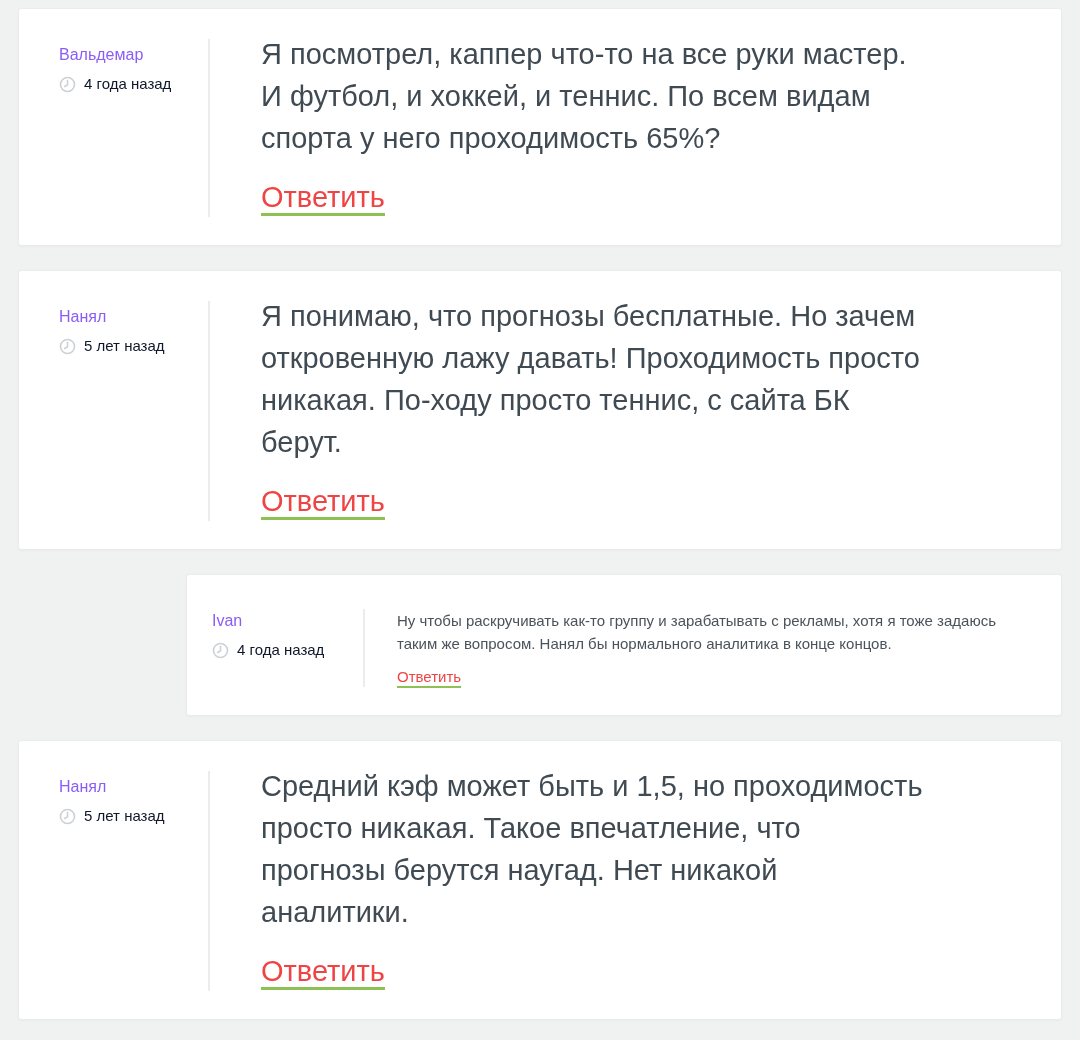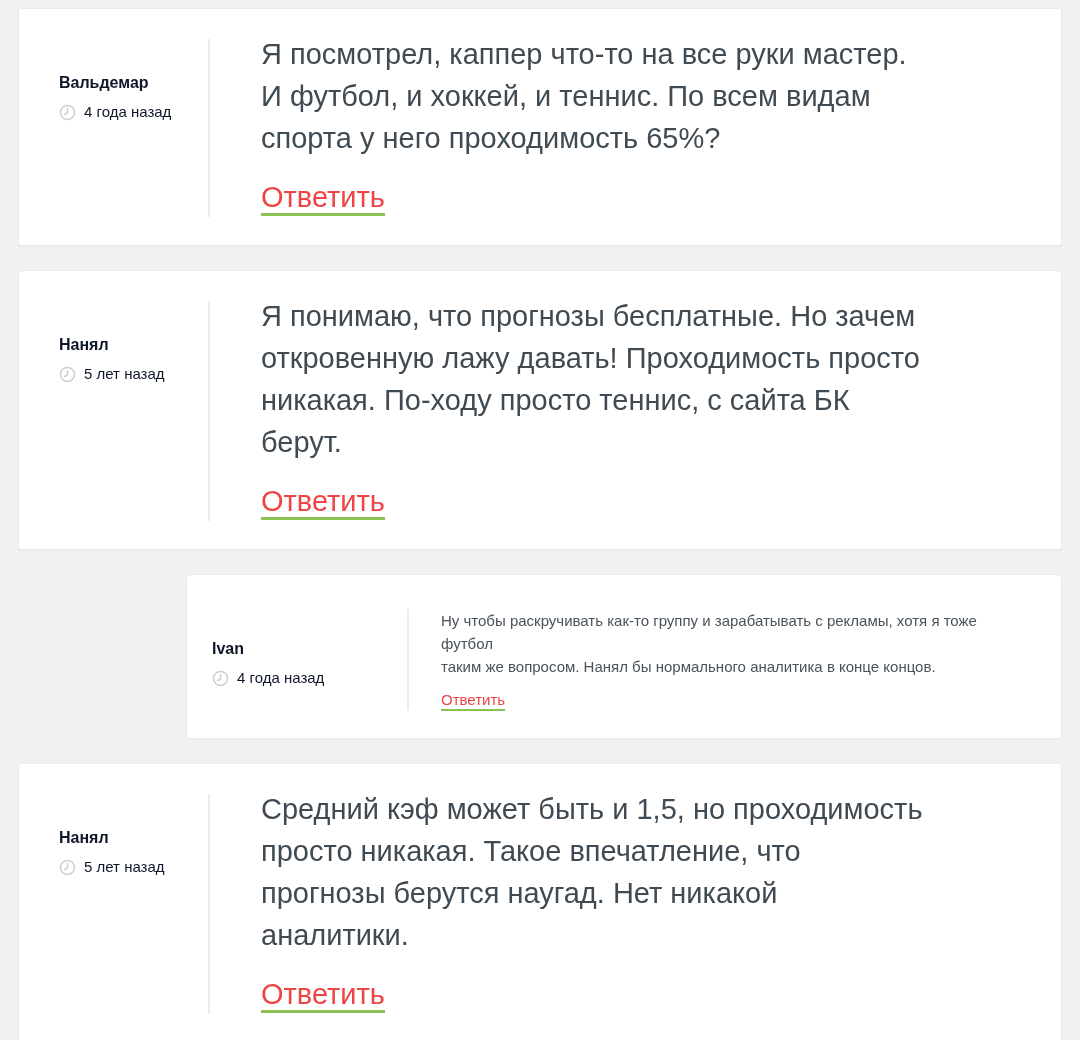--- a/index.html
+++ b/index.html
@@ -35,40 +35,38 @@
   }
   .comment-card.main .content-col {
     flex: 1;
     border-left: 2px solid #ececee;
     padding-left: 51px;
   }
   
   .comment-card.reply {
     margin-left: 168px;
     padding: 34px 30px 28px 25px;
-    gap: 44px;
   }
   .comment-card.reply .author-col {
     width: 151px;
     flex-shrink: 0;
     padding-top: 2px;
   }
   .comment-card.reply .content-col {
     flex: 1;
     border-left: 2px solid #ececee;
     padding-left: 32px;
   }
   
   .author-name {
     font-size: 16px;
-    font-weight: bold;
-    color: #0f172a;
+    font-weight: normal;
+    color: #8b5cf6;
     line-height: 20px;
     margin-bottom: 10px;
-    margin-top: 28px;
   }
   .timestamp {
     display: flex;
     align-items: center;
     gap: 8px;
     font-size: 15px;
     color: #0f172a;
     line-height: 18px;
   }
   .clock-icon { flex-shrink: 0; display: inline-flex; }
@@ -164,21 +162,21 @@
         <span class="clock-icon">
           <svg width="17" height="17" viewBox="0 0 17 17" fill="none">
             <circle cx="8.5" cy="8.5" r="7" stroke="#ccd1d5" stroke-width="1.6"></circle>
             <path d="M8.5 4.6 V8.9 L5.7 10.5" stroke="#ccd1d5" stroke-width="1.6" stroke-linecap="round" stroke-linejoin="round"></path>
           </svg>
         </span>
         <span>4 года назад</span>
       </div>
     </div>
     <div class="content-col">
-      <div class="comment-text">Ну чтобы раскручивать как-то группу и зарабатывать с рекламы, хотя я тоже футбол
+      <div class="comment-text">Ну чтобы раскручивать как-то группу и зарабатывать с рекламы, хотя я тоже задаюсь
 таким же вопросом. Нанял бы нормального аналитика в конце концов.</div>
       <a class="reply-link">Ответить</a>
     </div>
   </div>
 
   <div class="comment-card main">
     <div class="author-col">
       <div class="author-name">Нанял</div>
       <div class="timestamp">
         <span class="clock-icon">

